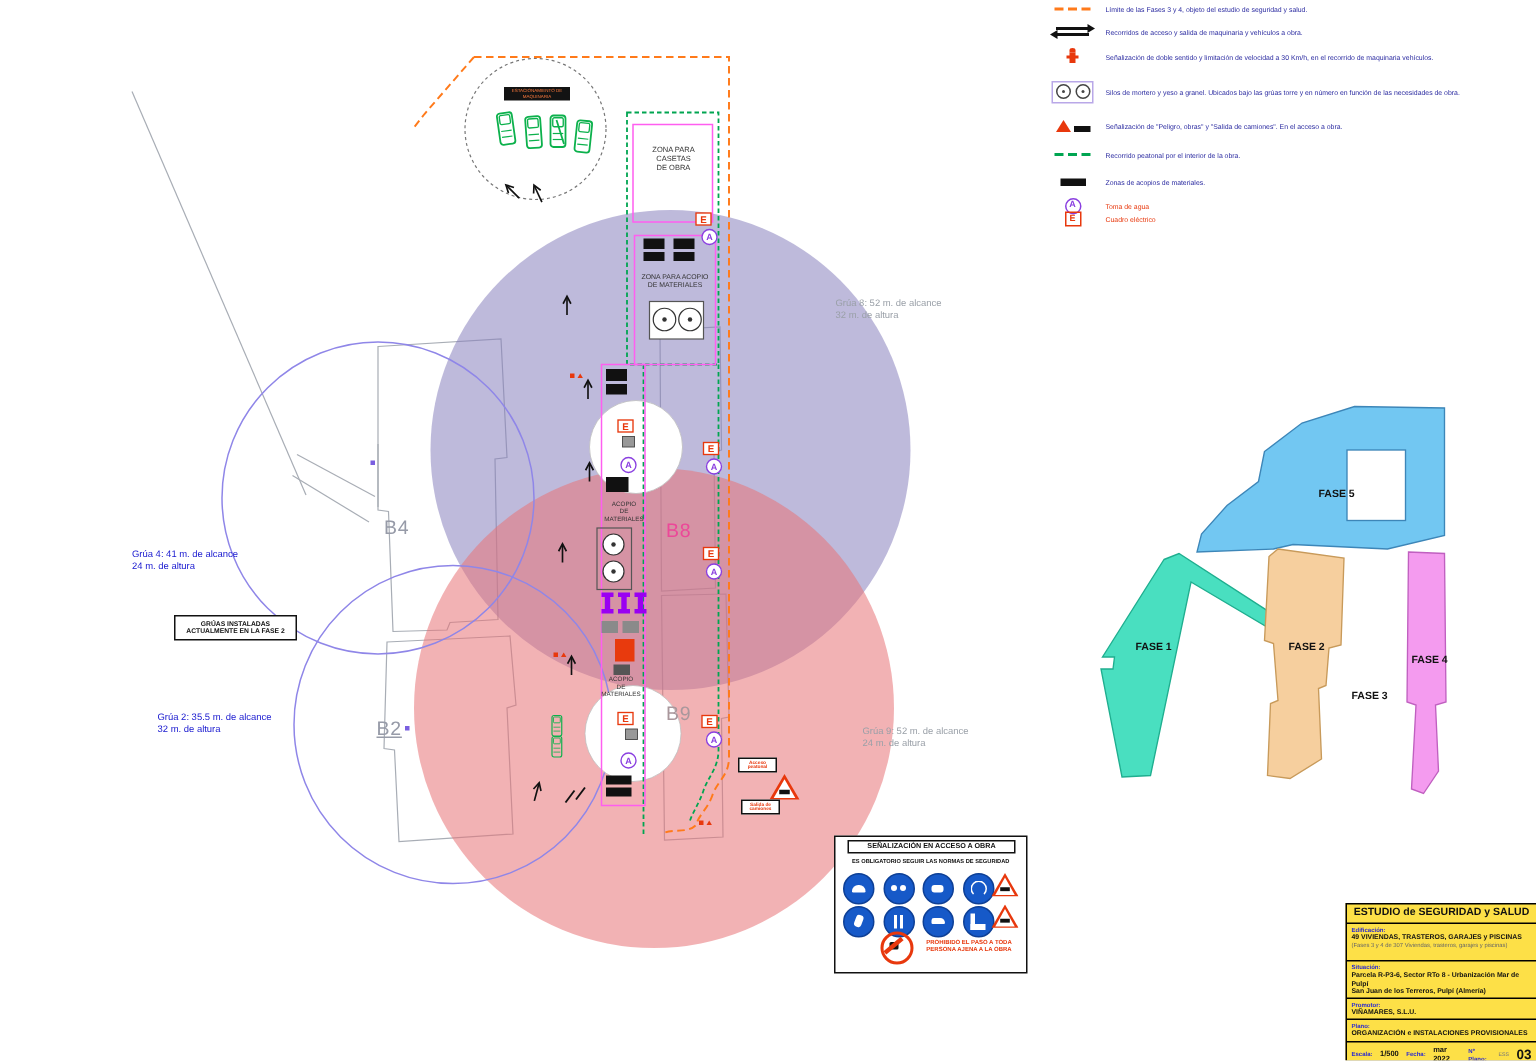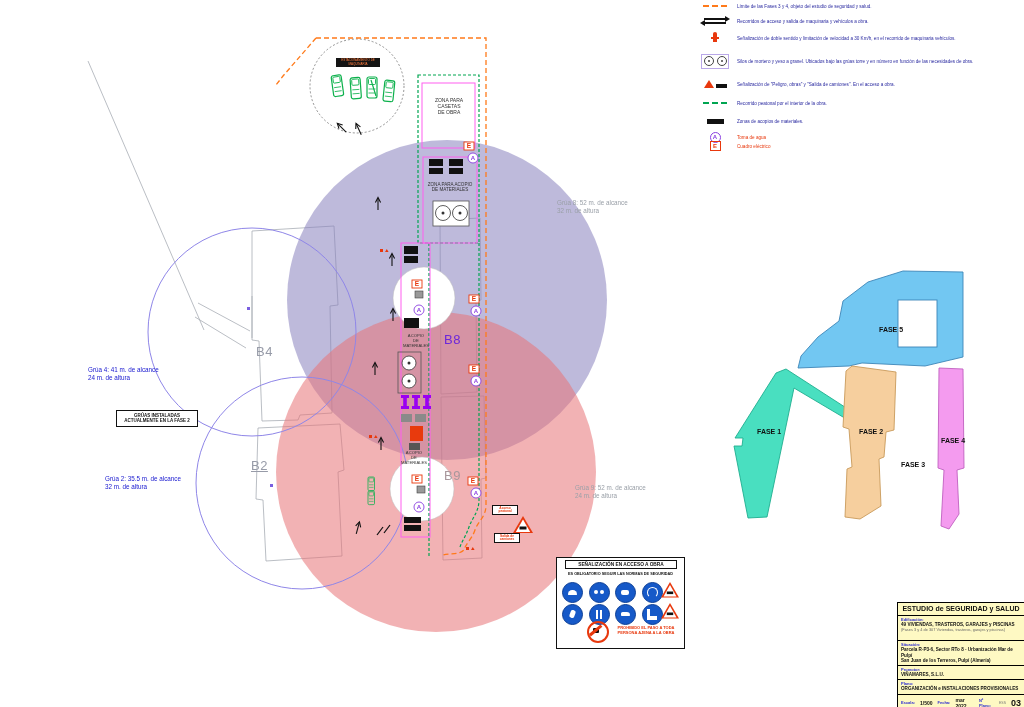--- a/index.html
+++ b/index.html
@@ -62,21 +62,21 @@
   .g-glove{width:5px;height:8px;background:#fff;border-radius:2px;transform:rotate(20deg);}
   .g-harness{width:2px;height:9px;background:#fff;box-shadow:4px 0 0 #fff;margin-right:4px;}
   .g-boot{width:7px;height:7px;border-left:3px solid #fff;border-bottom:4px solid #fff;}
   .g-shoe{width:9px;height:4px;background:#fff;border-radius:2px 4px 1px 1px;}
   .prohib{position:absolute;left:30px;top:63px;width:18px;height:18px;border:2.5px solid #e8380d;border-radius:50%;}
   .prohib::before{content:"";position:absolute;left:4px;top:5px;width:6px;height:5px;background:#111;border-radius:1px;}
   .prohib::after{content:"";position:absolute;left:-1px;top:6px;width:15px;height:2.5px;background:#e8380d;transform:rotate(-40deg);}
   .prohibtxt{position:absolute;left:55px;top:67px;width:68px;color:#e8380d;font-weight:bold;font-size:4px;line-height:1.25;text-align:center;}
 
   
-  .tb{position:absolute;left:897px;top:602px;width:126px;height:104px;border:1px solid #000;background:#fef9c3;}
+  .tb{position:absolute;left:897px;top:602px;width:126px;height:104px;border:1px solid #000;background:#fde047;}
   .tb-title{height:12px;line-height:12px;text-align:center;font-weight:bold;font-size:7px;border-bottom:1px solid #000;}
   .tb-sec{padding:1px 3px;border-bottom:1px solid #000;line-height:1.25;}
   .tb-lbl{color:#2b2bd0;font-weight:bold;font-size:4px;}
   .tb-main{font-weight:bold;font-size:4.6px;color:#111;}
   .tb-sub{font-size:3.9px;color:#666;}
   .tb-bot{display:flex;align-items:center;padding:0 3px;gap:5px;height:15px;}
   .tb-val{font-weight:bold;font-size:5px;}
   .tb-prefix{font-size:3.5px;color:#777;}
   .tb-num{font-weight:bold;font-size:9px;}
 </style>
@@ -260,22 +260,22 @@
   <div class="plab pre ctr" style="left:420px;top:182px;width:60px;font-size:4.6px;">ZONA PARA ACOPIO
 DE MATERIALES</div>
   <div class="plab pre ctr" style="left:399px;top:333px;width:34px;font-size:4.2px;">ACOPIO
 DE
 MATERIALES</div>
   <div class="plab pre ctr" style="left:397px;top:450px;width:34px;font-size:4.2px;">ACOPIO
 DE
 MATERIALES</div>
 
   <div class="plab blabel" style="left:256px;top:316px;">B4</div>
-  <div class="plab blabel" style="left:444px;top:304px;color:#6d28d9;">B8</div>
-  <div class="plab blabel" style="left:251px;top:430px;text-decoration:underline;">B2</div>
+  <div class="plab blabel" style="left:444px;top:318px;color:#ec4899;">B8</div>
+  <div class="plab blabel" style="left:251px;top:450px;text-decoration:underline;">B2</div>
   <div class="plab blabel" style="left:444px;top:440px;color:#a9979c;">B9</div>
 
   <div class="plab pre cranetxt blue" style="left:88px;top:366px;">Grúa 4: 41 m. de alcance
 24 m. de altura</div>
   <div class="plab pre cranetxt blue" style="left:105px;top:475px;">Grúa 2: 35.5 m. de alcance
 32 m. de altura</div>
   <div class="plab pre cranetxt grey" style="left:557px;top:199px;">Grúa 8: 52 m. de alcance
 32 m. de altura</div>
   <div class="plab pre cranetxt grey" style="left:575px;top:484px;">Grúa 9: 52 m. de alcance
 24 m. de altura</div>

